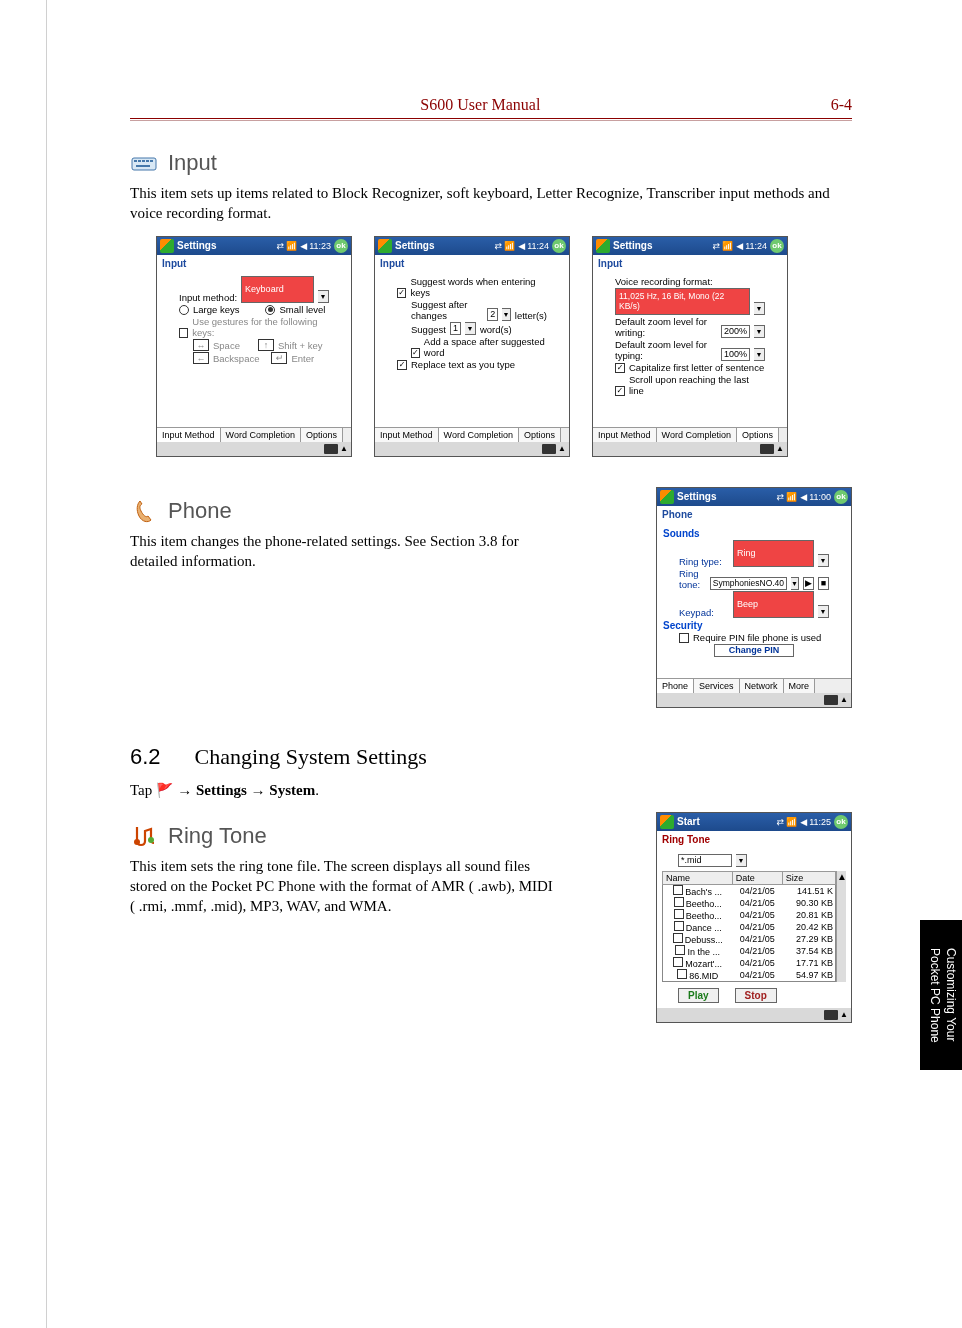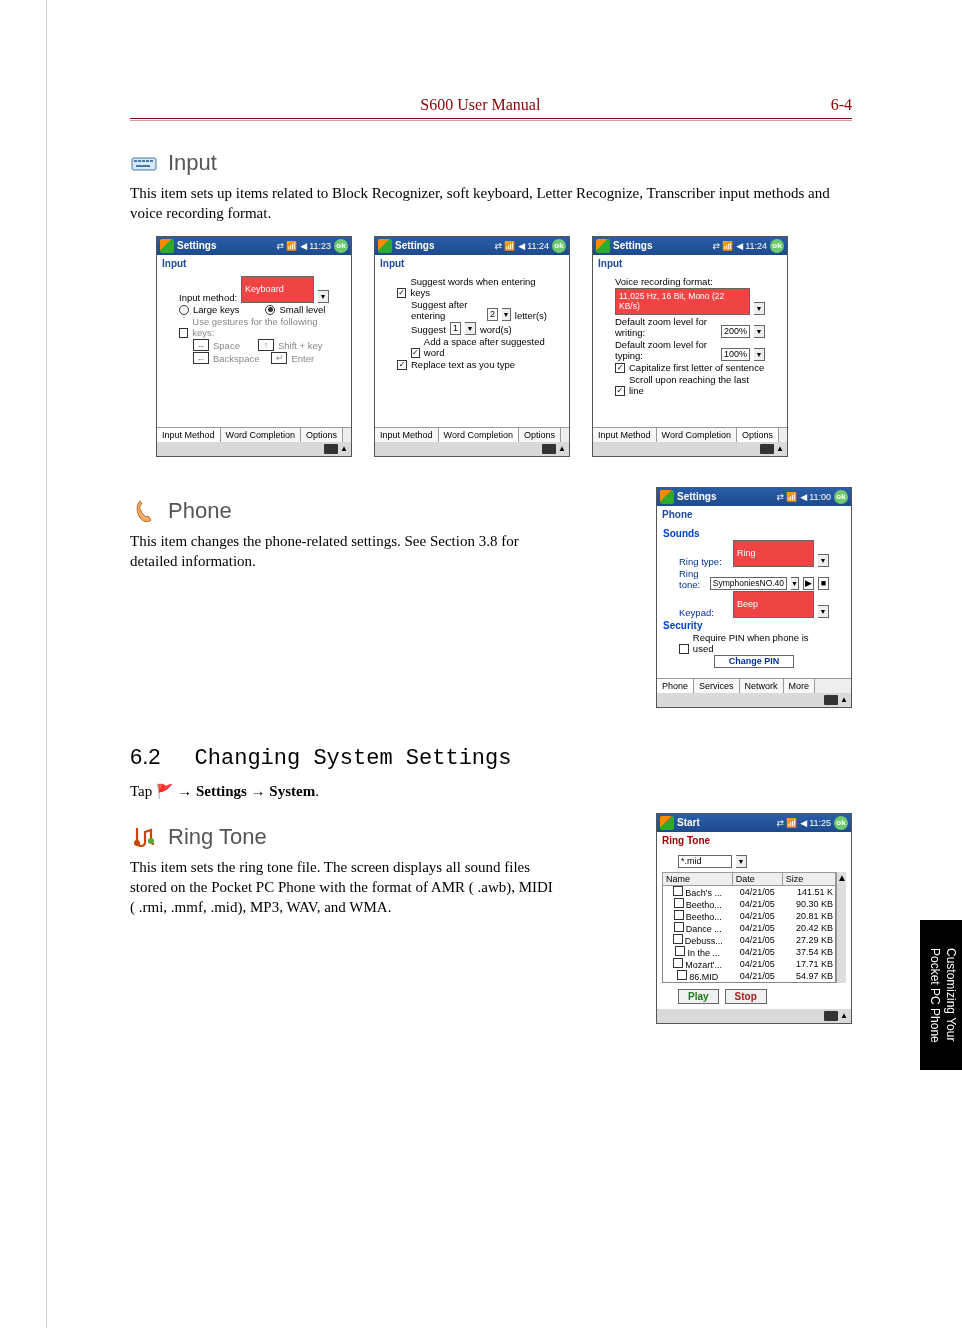--- a/index.html
+++ b/index.html
@@ -35,21 +35,21 @@
     margin-bottom: 4px;
   }
   .header-title { color: #8b0000; flex: 1; text-align: center; margin-top: 16px; }
   .header-page { color: #8b0000; }
   .hr-dark { border: none; border-top: 1.5px solid #8b0000; margin-bottom: 1px; }
   .hr-faint { border: none; border-top: 0.5px solid #c8a0a0; margin-bottom: 28px; }
 
   .section-row { display: flex; align-items: center; gap: 10px; margin-top: 10px; margin-bottom: 6px; }
   .section-title { font-family: Arial, sans-serif; font-size: 22px; color: #555; }
   .section-num { font-family: Arial, sans-serif; font-size: 22px; color: #000; margin-right: 30px; }
-  .section-big { font-family: Liberation Mono, monospace; font-size: 22px; color: #000; }
+  .section-big { font-family: Liberation Serif, serif; font-size: 22px; color: #000; }
   .icon-box { width: 28px; height: 28px; display: inline-flex; align-items: center; justify-content: center; }
 
   p.body {
     font-size: 15px;
     line-height: 1.35;
     margin-bottom: 12px;
     max-width: 720px;
   }
   p.body-narrow { max-width: 430px; }
 
@@ -229,21 +229,21 @@
         <span class="pda-status">⇄ 📶 ◀ <span>11:24</span></span>
         <span class="pda-ok">ok</span>
       </div>
       <div class="pda-sub">Input</div>
       <div class="pda-body">
         <div class="fld-row">
             <span class="chk on"></span>
             <span>Suggest words when entering keys</span>
           </div>
         <div class="fld-row indent">
-          <span>Suggest after entering</span>
+          <span>Suggest after changes</span>
           <span class="sel-plain">2</span>
             <span class="sel-arrow">▼</span>
           <span>letter(s)</span>
         </div>
         <div class="fld-row indent">
           <span>Suggest</span>
           <span class="sel-plain">1</span>
             <span class="sel-arrow">▼</span>
           <span>word(s)</span>
         </div>
@@ -351,21 +351,21 @@
               <span class="sel-plain" style="width:11px;justify-content:center">■</span>
             </div>
           <div class="fld-row">
               <span class="lbl" style="width:50px">Keypad:</span>
               <span class="sel" style="flex:1">Beep</span>
               <span class="sel-arrow">▼</span>
             </div>
           <div class="hdr">Security</div>
           <div class="fld-row">
               <span class="chk"></span>
-              <span>Require PIN when phone is used</span>
+              <span>Require PIN file phone is used</span>
             </div>
           <div class="fld-row" style="justify-content:center">
               <span class="sel-plain" style="padding:1px 14px;font-weight:bold;color:#003399">Change PIN</span>
             </div>
         </div>
         <div class="pda-tabs">
           <span class="pda-tab active">Phone</span>
           <span class="pda-tab">Services</span>
           <span class="pda-tab">Network</span>
           <span class="pda-tab">More</span>
@@ -461,21 +461,21 @@
                   </tr>
                   <tr>
                     <td><span class="chk" style="margin-right:2px"></span>86.MID</td>
                     <td>04/21/05</td>
                     <td>54.97 KB</td>
                   </tr>
                 </tbody>
             </table>
             <div class="scroll-stub">▲</div>
           </div>
-          <div class="fld-row" style="margin-top:6px;gap:6px">
+          <div class="fld-row" style="margin-top:6px;gap:16px">
             <span class="btn play">Play</span>
             <span class="btn stop">Stop</span>
           </div>
         </div>
         <div class="pda-sip">
             <span class="sip-kbd"></span>
             <span class="sip-up">▲</span>
           </div>
       </div>
     </div>

